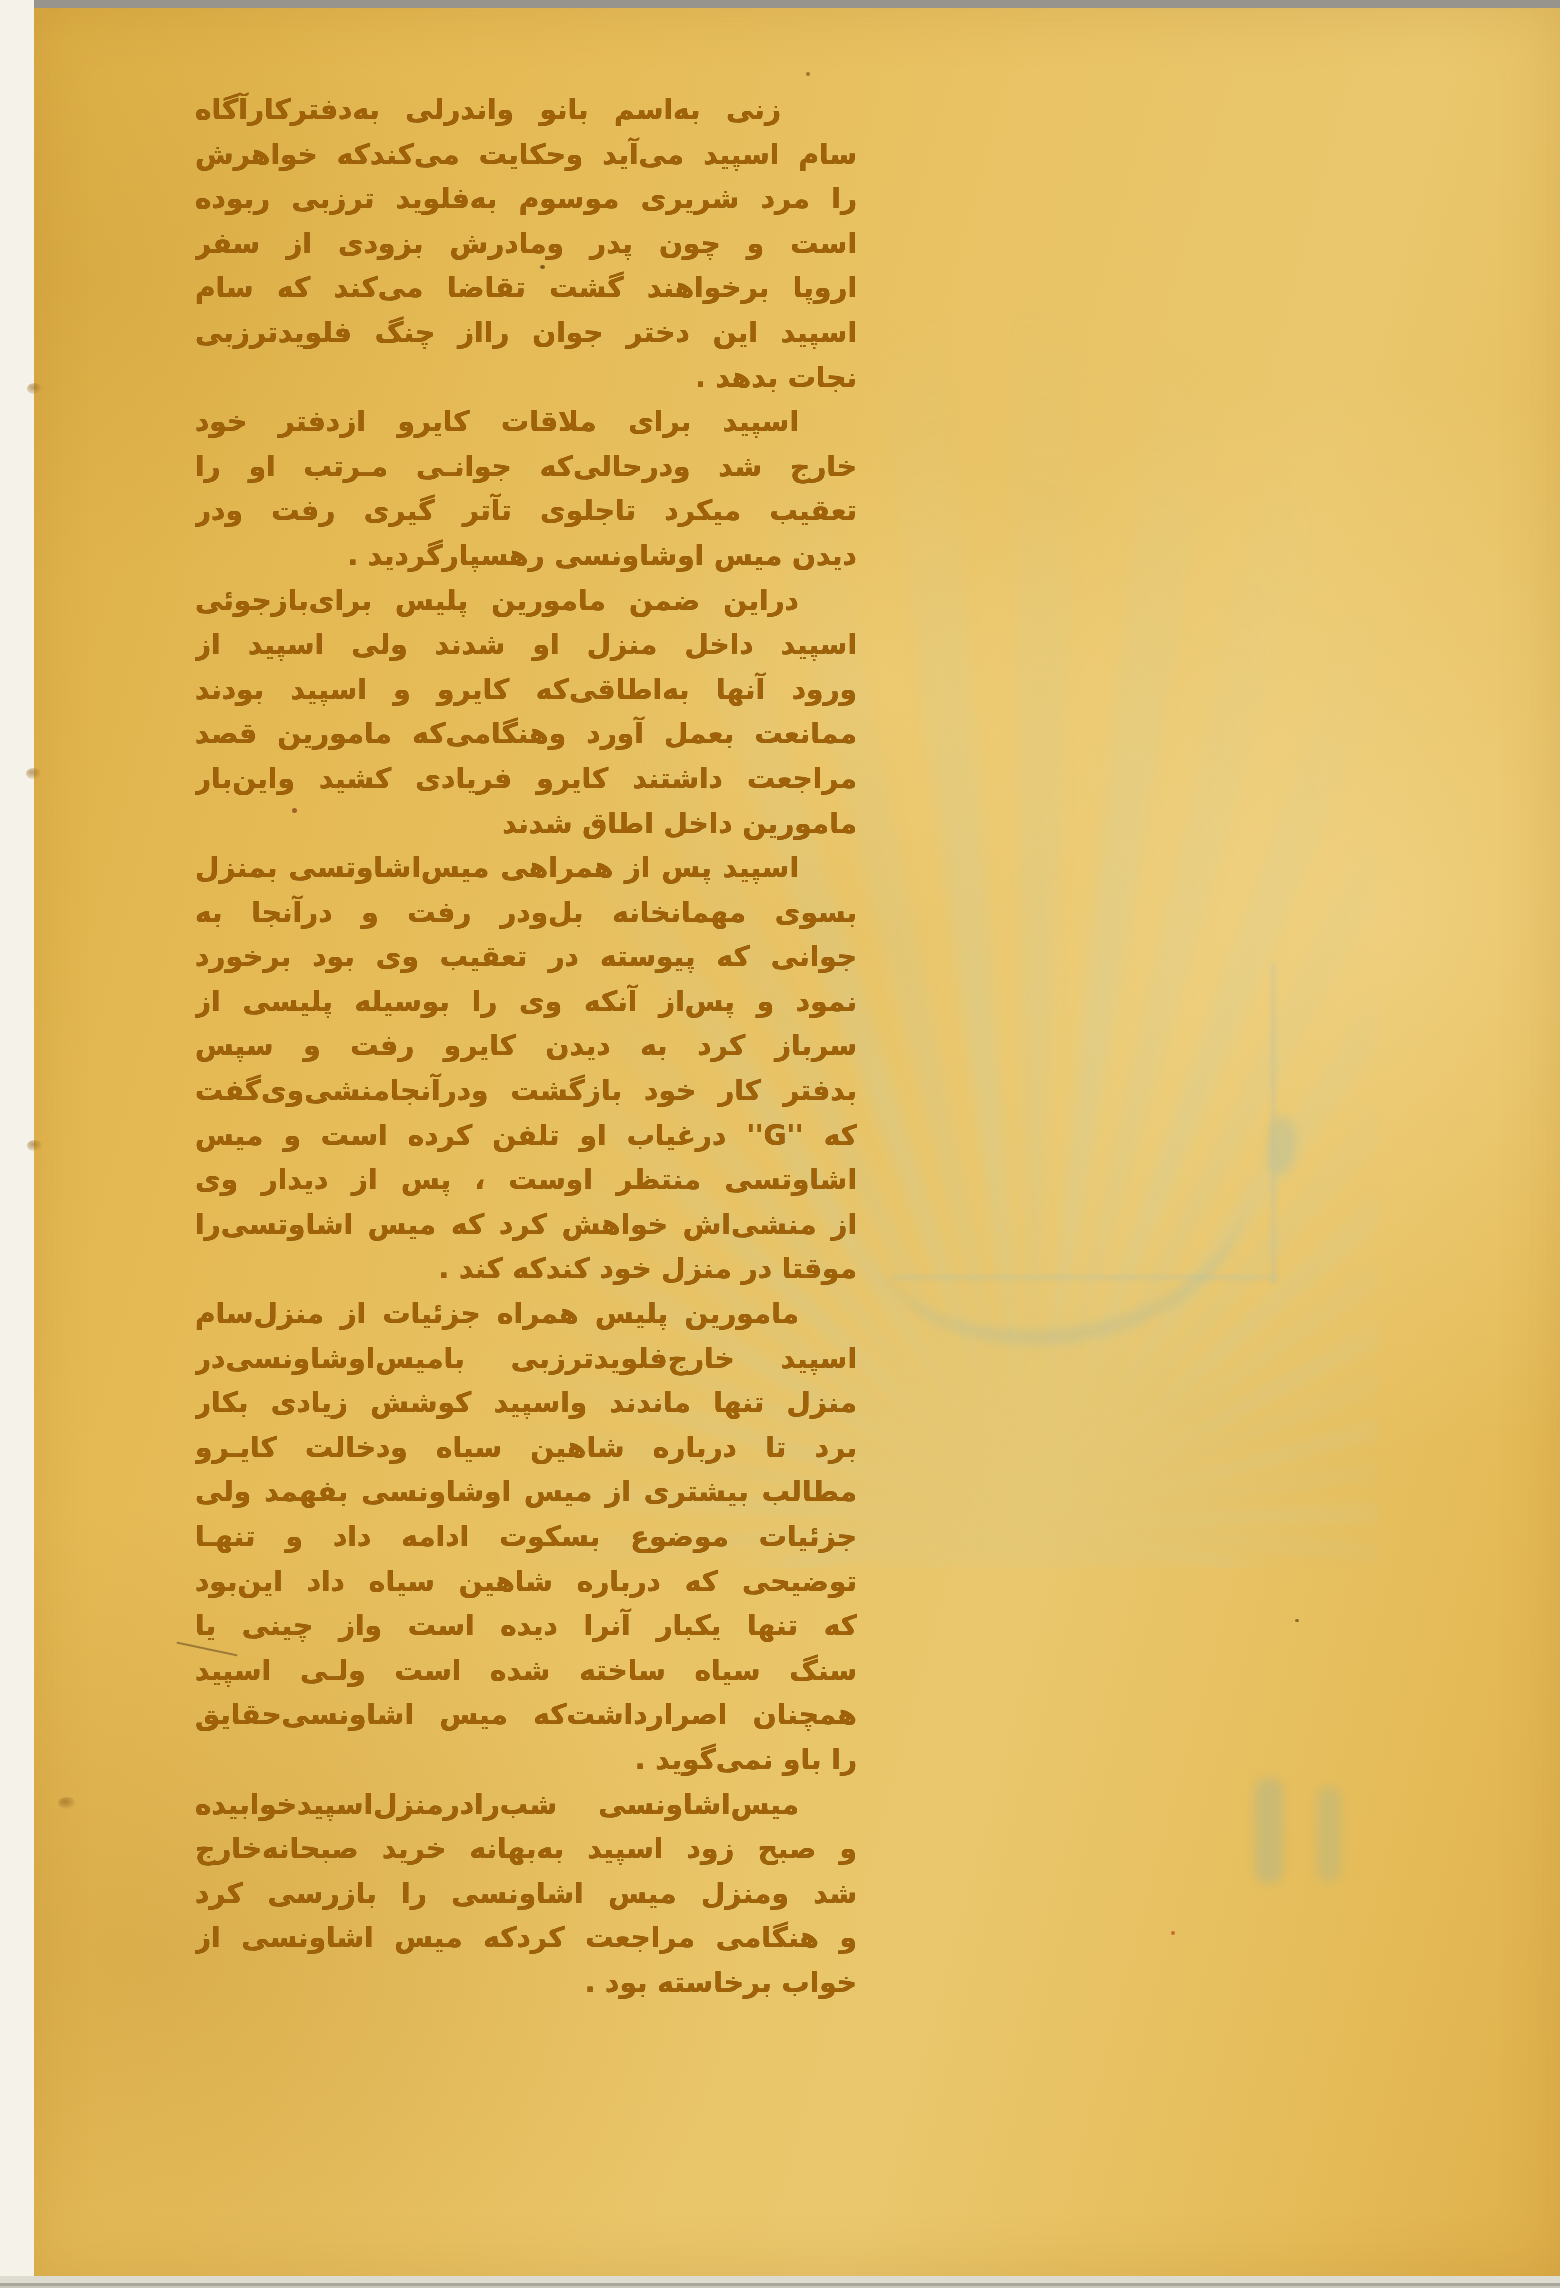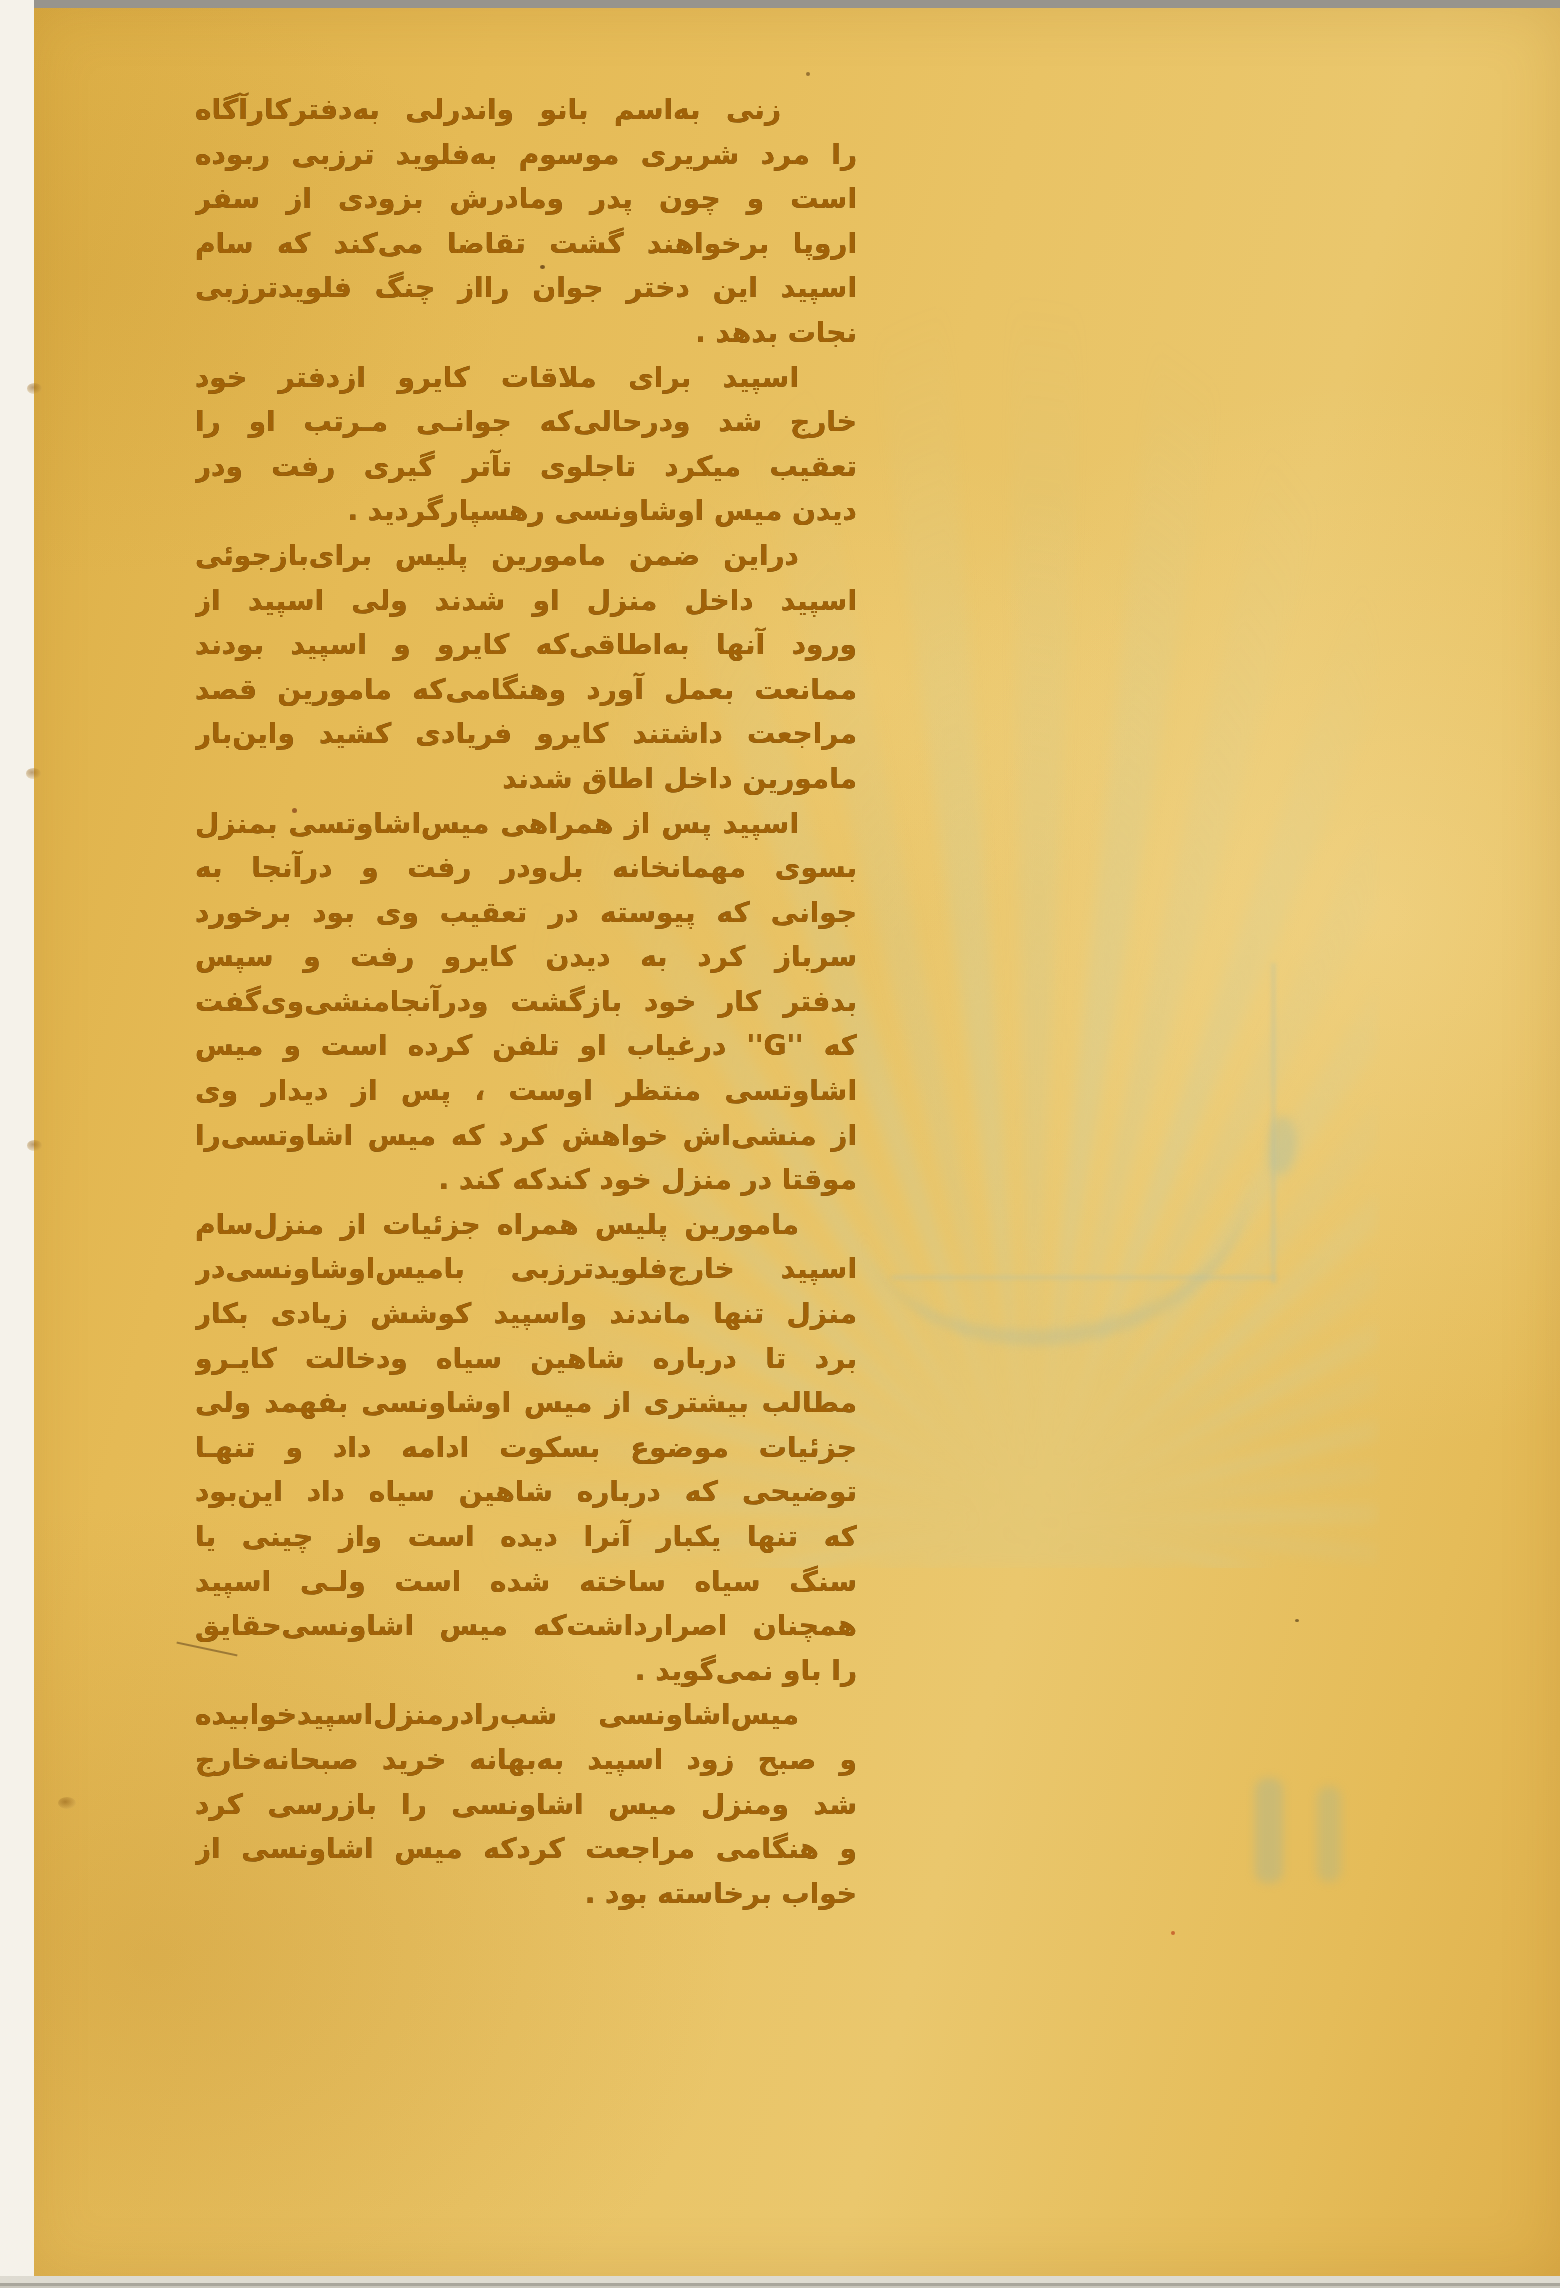--- a/index.html
+++ b/index.html
@@ -109,20 +109,21 @@
 <div class="left-margin"></div>
 <div class="scan-bottom"></div>
 <div class="dent dent1"></div>
 <div class="dent dent2"></div>
 <div class="dent dent3"></div>
 <div class="dent dent4"></div>
 
 <div class="story">
     <div class="para">
       <div class="line line-first">زنی به‌اسم بانو واندرلی به‌دفترکارآگاه</div>
+      <div class="line">سام اسپید می‌آید وحکایت می‌کندکه خواهرش</div>
       <div class="line">را مرد شریری موسوم به‌فلوید ترزبی ربوده</div>
       <div class="line">است و چون پدر ومادرش بزودی از سفر</div>
       <div class="line">اروپا برخواهند گشت تقاضا می‌کند که سام</div>
       <div class="line">اسپید این دختر جوان رااز چنگ فلویدترزبی</div>
       <div class="line line-last">نجات بدهد .</div>
     </div>
     <div class="para">
       <div class="line line-first">اسپید برای ملاقات کایرو ازدفتر خود</div>
       <div class="line">خارج شد ودرحالی‌که جوانـی مـرتب او را</div>
       <div class="line">تعقیب میکرد تاجلوی تآتر گیری رفت ودر</div>
@@ -133,20 +134,21 @@
       <div class="line">اسپید داخل منزل او شدند ولی اسپید از</div>
       <div class="line">ورود آنها به‌اطاقی‌که کایرو و اسپید بودند</div>
       <div class="line">ممانعت بعمل آورد وهنگامی‌که مامورین قصد</div>
       <div class="line">مراجعت داشتند کایرو فریادی کشید واین‌بار</div>
       <div class="line line-last">مامورین داخل اطاق شدند</div>
     </div>
     <div class="para">
       <div class="line line-first">اسپید پس از همراهی میس‌اشاوتسی بمنزل</div>
       <div class="line">بسوی مهمانخانه بل‌ودر رفت و درآنجا به</div>
       <div class="line">جوانی که پیوسته در تعقیب وی بود برخورد</div>
+      <div class="line">نمود و پس‌از آنکه وی را بوسیله پلیسی از</div>
       <div class="line">سرباز کرد به دیدن کایرو رفت و سپس</div>
       <div class="line">بدفتر کار خود بازگشت ودرآنجامنشی‌وی‌گفت</div>
       <div class="line">که ‎''G''‎ درغیاب او تلفن کرده است و میس</div>
       <div class="line">اشاوتسی منتظر اوست ، پس از دیدار وی</div>
       <div class="line">از منشی‌اش خواهش کرد که میس اشاوتسی‌را</div>
       <div class="line line-last">موقتا در منزل خود کندکه کند .</div>
     </div>
     <div class="para">
       <div class="line line-first">مامورین پلیس همراه جزئیات از منزل‌سام</div>
       <div class="line">اسپید خارج‌فلویدترزبی بامیس‌اوشاونسی‌در</div>

